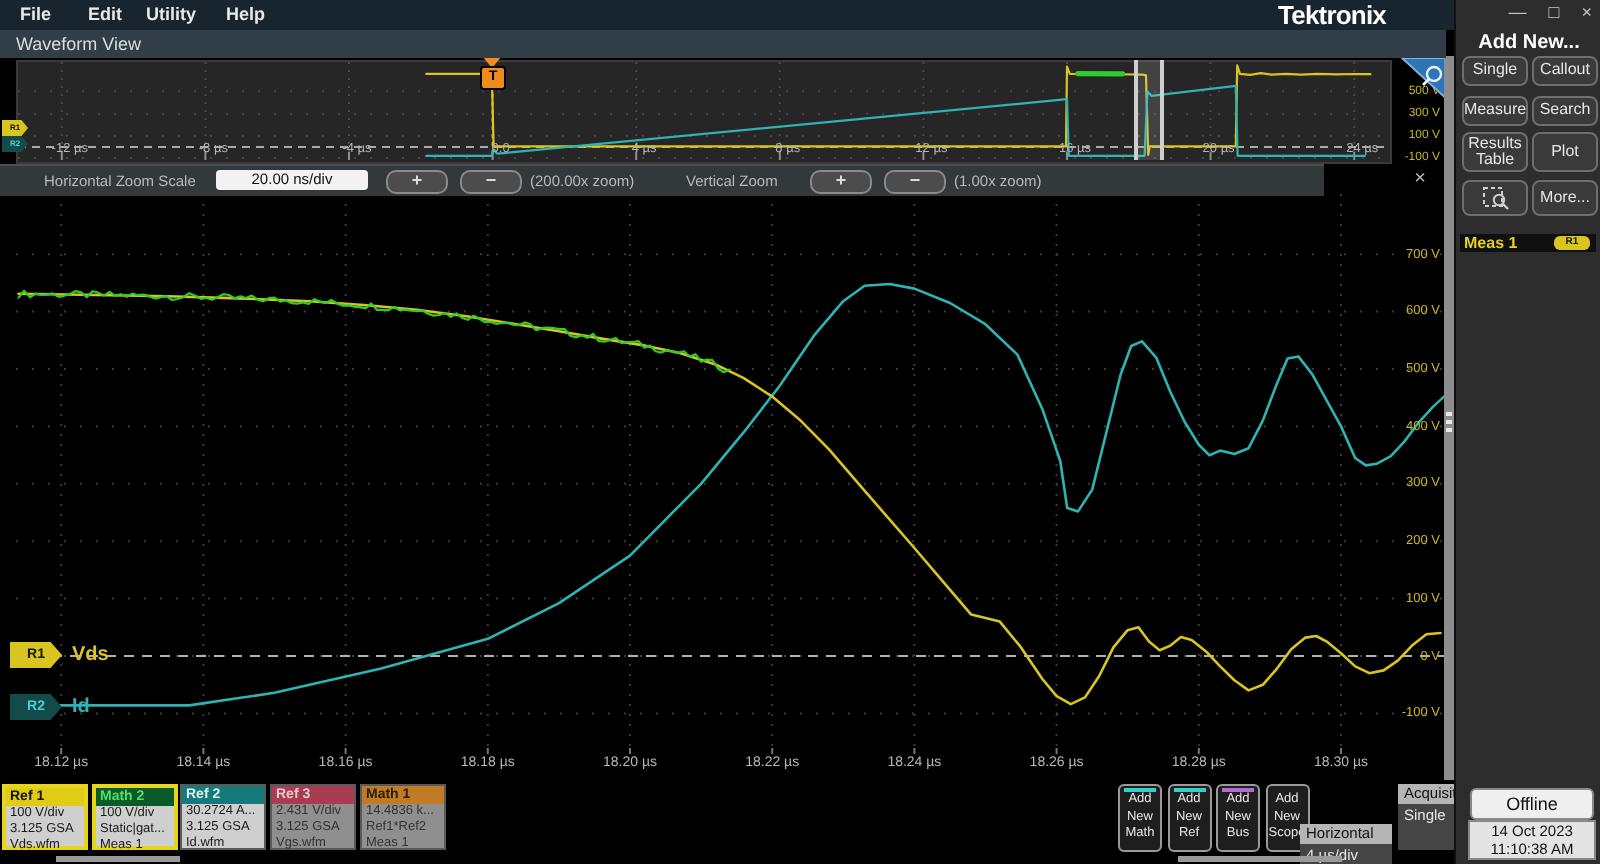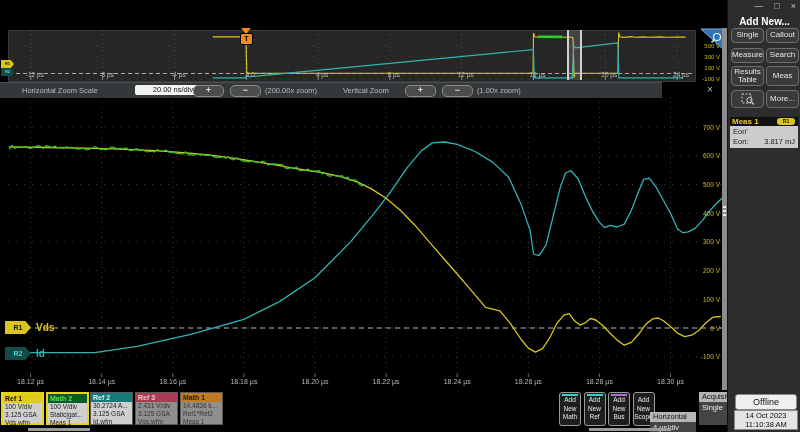--- a/index.html
+++ b/index.html
@@ -71,21 +71,33 @@
   .panelbox .hd{height:10px;background:#b5b5b5;color:#111;font-size:7.5px;line-height:10px;padding-left:3px;}
   .panelbox .bd{height:23px;background:#454545;color:#e8e8e8;font-size:7.5px;line-height:11px;padding-left:3px;}
   .scrollstrip{position:absolute;height:3px;top:428px;background:#9a9a9a;z-index:6;}
   svg.waves{position:absolute;left:0;top:0;z-index:3;pointer-events:none;}
 </style>
 </head>
 <body>
 
 <div class="screen">
 
-
+  <div class="abs menubar">
+    <div id="menu-items">
+        <span class="menu-item" style="left: 10px;">File</span>
+        <span class="menu-item" style="left: 44px;">Edit</span>
+        <span class="menu-item" style="left: 73px;">Utility</span>
+        <span class="menu-item" style="left: 113px;">Help</span>
+      </div>
+    <span class="logo">Tektronix</span>
+  </div>
+
+  <div class="abs tabstrip">
+    <span>Waveform View</span>
+  </div>
 
   <div class="abs ov-bg"></div>
   <div id="ov-labels">
       <span class="abs ov-xlab" style="left: 34.9px; top: 71px;">-12 µs</span>
       <span class="abs ov-xlab" style="left: 106.7px; top: 71px;">-8 µs</span>
       <span class="abs ov-xlab" style="left: 178.5px; top: 71px;">-4 µs</span>
       <span class="abs ov-xlab" style="left: 250.3px; top: 71px;">0.0</span>
       <span class="abs ov-xlab" style="left: 322.1px; top: 71px;">4 µs</span>
       <span class="abs ov-xlab" style="left: 393.9px; top: 71px;">8 µs</span>
       <span class="abs ov-xlab" style="left: 465.7px; top: 71px;">12 µs</span>
@@ -103,21 +115,21 @@
   <div class="abs mini-badge" style="left:1px;top:60px;background:#d9c51f;color:#111;">R1</div>
   <div class="abs mini-badge" style="left:1px;top:68px;background:#134b4b;color:#4fd0d0;">R2</div>
   <svg class="abs" style="left:700px;top:28px;z-index:4;" width="26" height="24">
     <polygon points="1,1 25,1 25,23" fill="#2f74b5" stroke="#7db1e0" stroke-width="1"></polygon>
     <circle cx="17" cy="9" r="3.5" fill="none" stroke="#e7f0fa" stroke-width="1.2"></circle>
     <line x1="14.5" y1="11.5" x2="11.5" y2="14.5" stroke="#e7f0fa" stroke-width="1.4"></line>
   </svg>
 
   <div class="abs zoombar">
     <span class="zb-text" style="left:22px;">Horizontal Zoom Scale</span>
-    <span class="zb-input" style="left:135px;">20.00 ns/div</span>
+    <span class="zb-input" style="left:108px;">20.00 ns/div</span>
     <span class="zb-btn" style="left:193px;">+</span>
     <span class="zb-btn" style="left:230px;">−</span>
     <span class="zb-text" style="left:265px;">(200.00x zoom)</span>
     <span class="zb-text" style="left:343px;">Vertical Zoom</span>
     <span class="zb-btn" style="left:405px;">+</span>
     <span class="zb-btn" style="left:442px;">−</span>
     <span class="zb-text" style="left:477px;">(1.00x zoom)</span>
     <span class="zb-close">×</span>
   </div>
 
@@ -232,44 +244,34 @@
       <span>□</span>
       <span>×</span>
     </div>
     <div class="rp-title">Add New...</div>
     <div id="rp-buttons">
         <div class="rp-btn" style="left: 3px; top: 28px; width: 31px; height: 13px;">Single</div>
         <div class="rp-btn" style="left: 38px; top: 28px; width: 31px; height: 13px;">Callout</div>
         <div class="rp-btn" style="left: 3px; top: 48px; width: 31px; height: 13px;">Measure</div>
         <div class="rp-btn" style="left: 38px; top: 48px; width: 31px; height: 13px;">Search</div>
         <div class="rp-btn" style="left: 3px; top: 66px; width: 31px; height: 18px;">Results Table</div>
-        <div class="rp-btn" style="left: 38px; top: 66px; width: 31px; height: 18px;">Meas</div>
+        <div class="rp-btn" style="left: 38px; top: 66px; width: 31px; height: 18px;">Plot</div>
       </div>
     <div class="rp-btn" style="left:3px;top:90px;width:31px;height:16px;">
       <svg width="14" height="12">
         <rect x="1" y="1" width="9" height="9" fill="none" stroke="#cfcfcf" stroke-width="1" stroke-dasharray="2 1.5"></rect>
         <circle cx="8.5" cy="7" r="2.6" fill="none" stroke="#cfcfcf" stroke-width="1"></circle>
         <line x1="10.5" y1="9" x2="13" y2="11.5" stroke="#cfcfcf" stroke-width="1.2"></line>
       </svg>
     </div>
     <div class="rp-btn" style="left:38px;top:90px;width:31px;height:16px;">More...</div>
     <div class="meas-head">
       <span class="meas-name">Meas 1</span>
       <span class="meas-pill">R1</span>
     </div>
-    <div class="meas-body" id="meas-body">
-        <div class="meas-row">
-          <span>Eon'</span>
-          <span></span>
-        </div>
-        <div class="meas-row">
-          <span>Eon:</span>
-          <span>3.817 mJ</span>
-        </div>
-      </div>
     <div class="offline-btn">Offline</div>
     <div class="datebox">
       <div>14 Oct 2023</div>
       <div>11:10:38 AM</div>
     </div>
   </div>
 
   <div id="bottom-badges">
       <div class="ch-badge" style="left: 1px; border: 2px solid rgb(230, 213, 28); background: rgb(207, 207, 207);">
         <div class="hd" style="background: rgb(224, 204, 23); color: rgb(22, 19, 0);">Ref 1</div>

